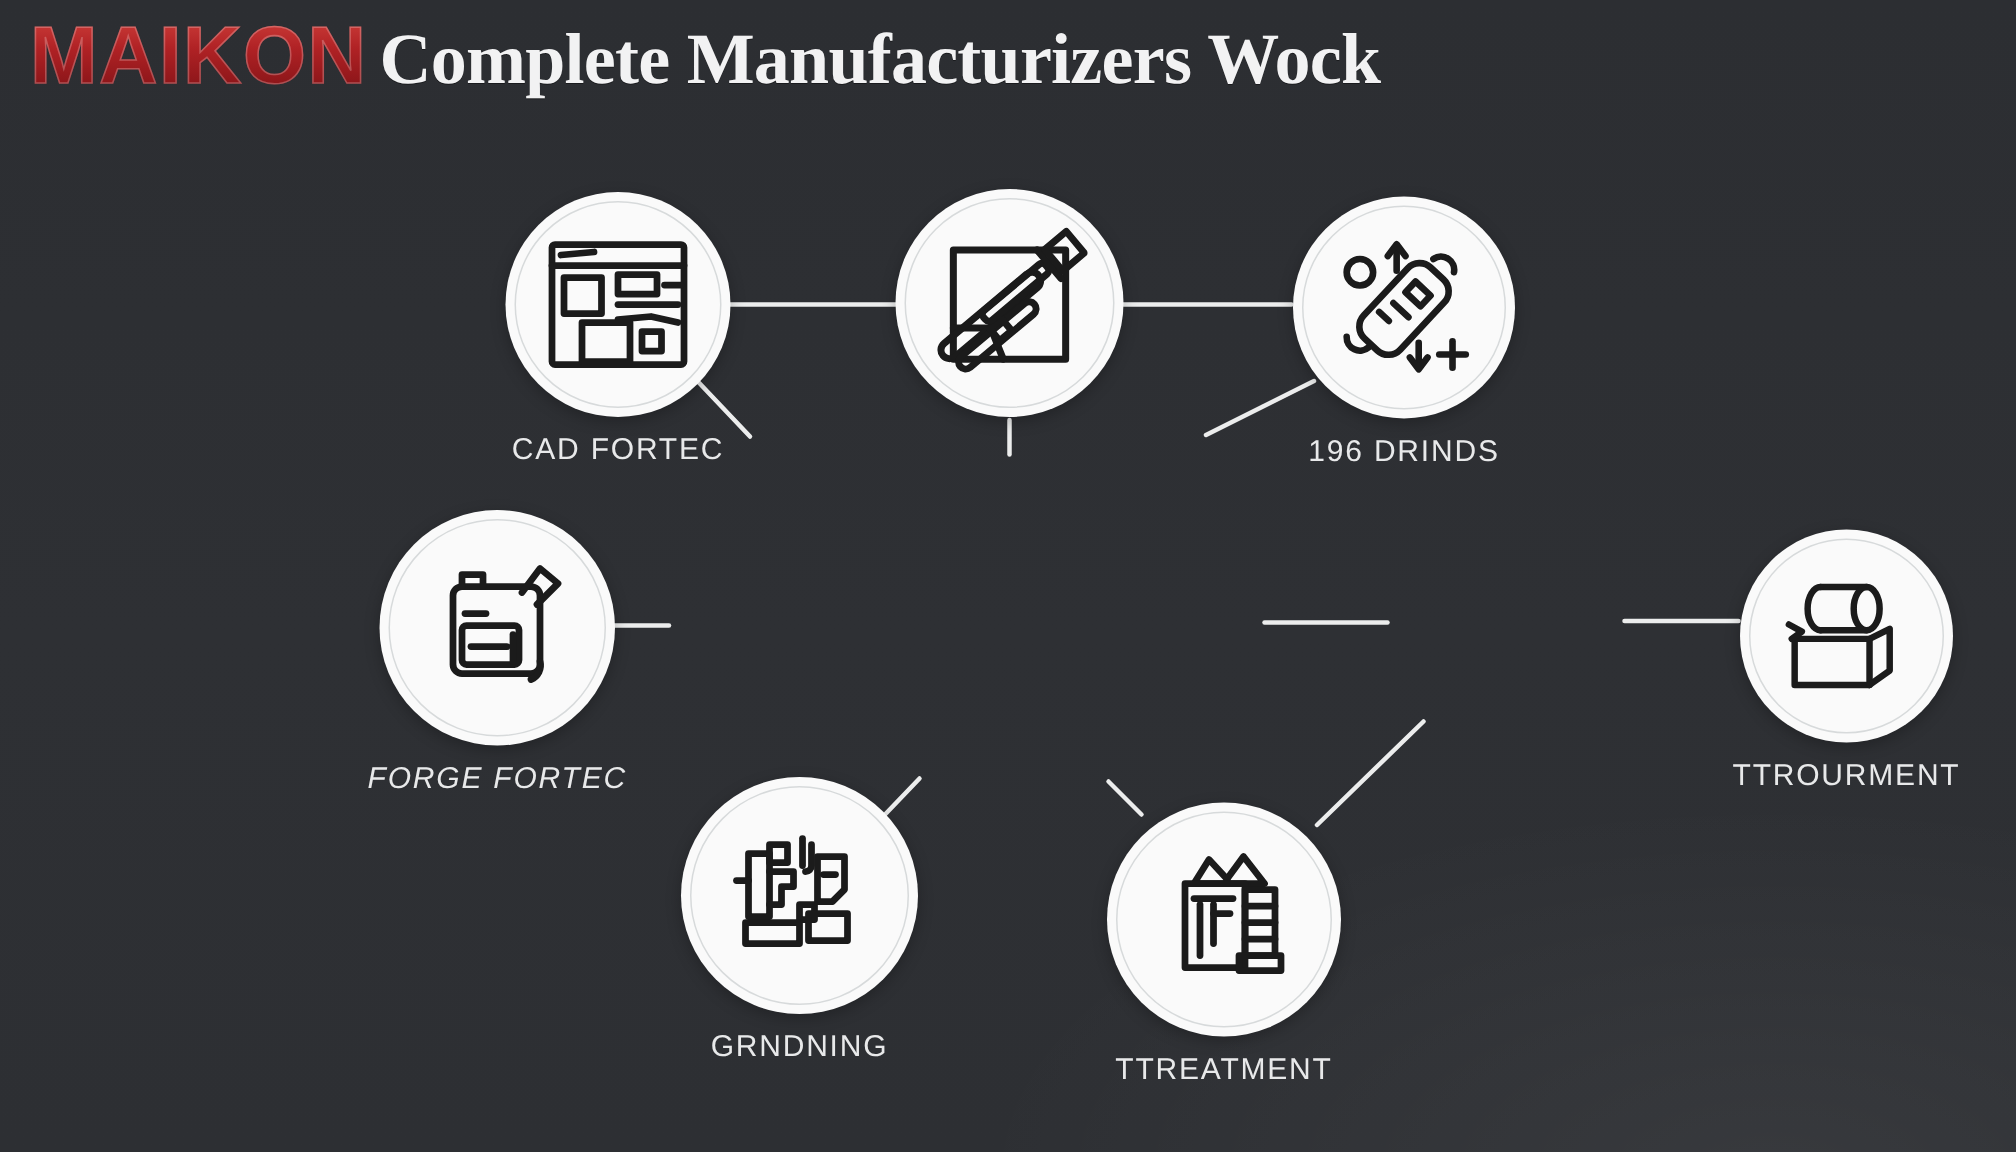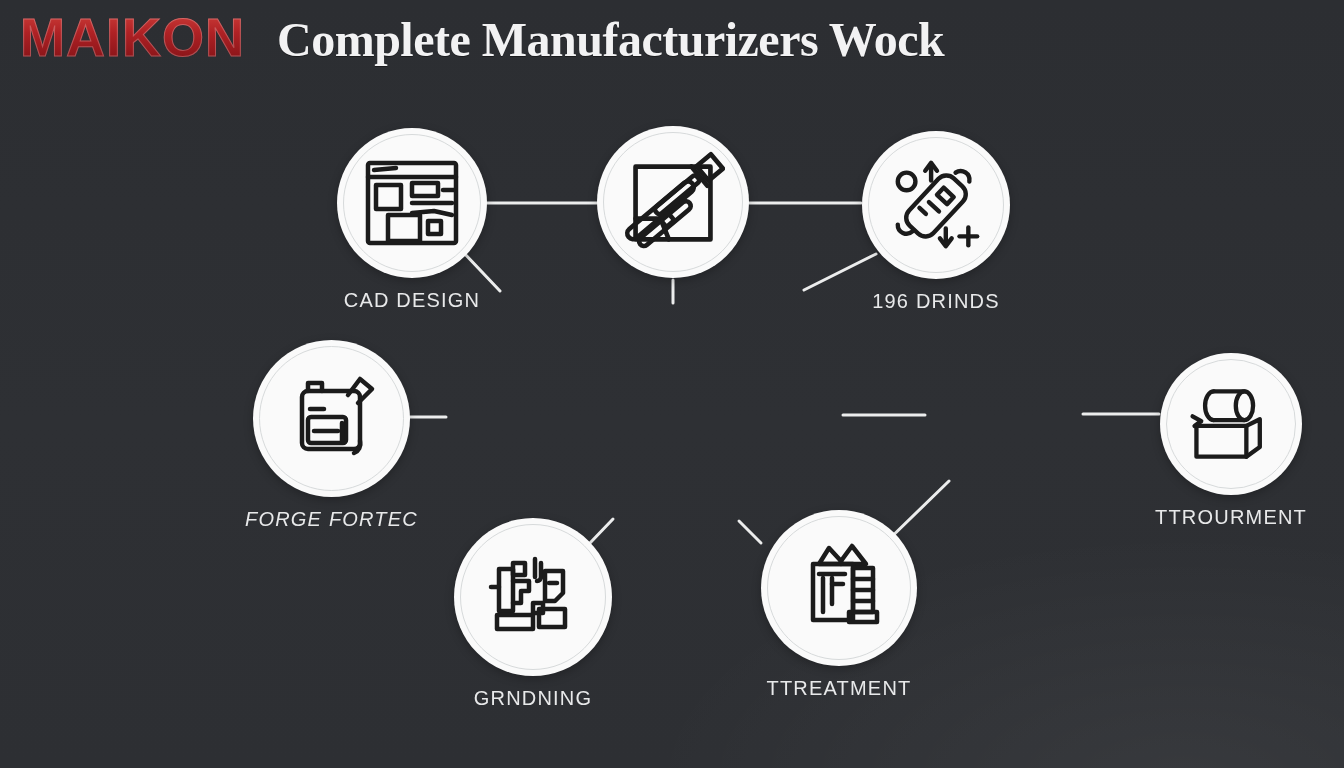--- a/index.html
+++ b/index.html
@@ -9,21 +9,21 @@
     overflow:hidden;
     background:
       radial-gradient(900px 420px at 88% 102%, rgba(255,255,255,0.05), rgba(255,255,255,0) 60%),
       linear-gradient(180deg,#2c2e32 0%, #2e3034 55%, #2d2f33 100%);
     font-family:"Liberation Sans", sans-serif;
   }
 
   
   .header{
     position:absolute; left:20px; top:6px;
-    display:flex; align-items:baseline; gap:32px;
+    display:flex; align-items:baseline; gap:8px;
     white-space:nowrap;
   }
   .brand{
     font-size:54px; font-weight:bold; letter-spacing:1px;
     background:linear-gradient(180deg,#d4443e 0%, #b02225 42%, #7c1014 100%);
     -webkit-background-clip:text; background-clip:text;
     color:transparent;
     -webkit-text-stroke:1px rgba(255,225,225,0.28);
   }
   .title{
@@ -90,21 +90,21 @@
         <line x1="12" y1="17" x2="34" y2="15"></line>
         <rect x="14" y="32" width="25" height="24"></rect>
         <rect x="50" y="30" width="26" height="13"></rect>
         <line x1="81" y1="37" x2="92" y2="37"></line>
         <line x1="50" y1="50" x2="90" y2="50"></line>
         <path d="M50,60 L72,58 L90,62"></path>
         <rect x="26" y="62" width="32" height="26"></rect>
         <rect x="66" y="68" width="13" height="13"></rect>
       </svg>
     </div>
-    <div class="label">CAD DESIGN</div>
+    <div class="label">CAD FORTEC</div>
   </div>
 
   <div class="node" style="left:597px;top:126px;width:152px;height:152px;">
     <div class="circle">
       <svg width="104" height="104" viewBox="0 0 100 100">
         <rect x="14" y="16" width="72" height="70"></rect>
         <path d="M14,66 L38,66 L46,86"></path>
         <g transform="translate(38 58) rotate(-40)">
           <rect x="-40" y="-5.5" width="80" height="11" rx="5.5"></rect>
           <rect x="-36" y="8" width="62" height="9" rx="4.5"></rect>
@@ -187,21 +187,21 @@
         <ellipse cx="64" cy="31" rx="9" ry="15"></ellipse>
         <path d="M32,16 a9,15 0 0 0 0,30"></path>
         <rect x="14" y="52" width="52" height="32"></rect>
         <path d="M66,52 L80,45 L80,74 L66,84"></path>
         <path d="M10,42 l9,5 l-7,5"></path>
       </svg>
     </div>
     <div class="label">TTROURMENT</div>
   </div>
 
-  <div class="node" style="left:738px;top:510px;width:156px;height:156px;margin-left:23px;">
+  <div class="node" style="left:738px;top:535px;width:156px;height:156px;">
     <div class="circle">
       <svg width="100" height="100" viewBox="0 0 100 100">
         <path d="M30,26 L40,10 L52,23 L52,26 Z"></path>
         <path d="M52,26 L52,23 L63,8 L77,26 Z"></path>
         <rect x="24" y="26" width="40" height="56"></rect>
         <line x1="30" y1="36" x2="56" y2="36"></line>
         <line x1="34" y1="40" x2="34" y2="74"></line>
         <line x1="43" y1="40" x2="43" y2="66"></line>
         <line x1="43" y1="46" x2="54" y2="46"></line>
         <rect x="64" y="30" width="20" height="44"></rect>

